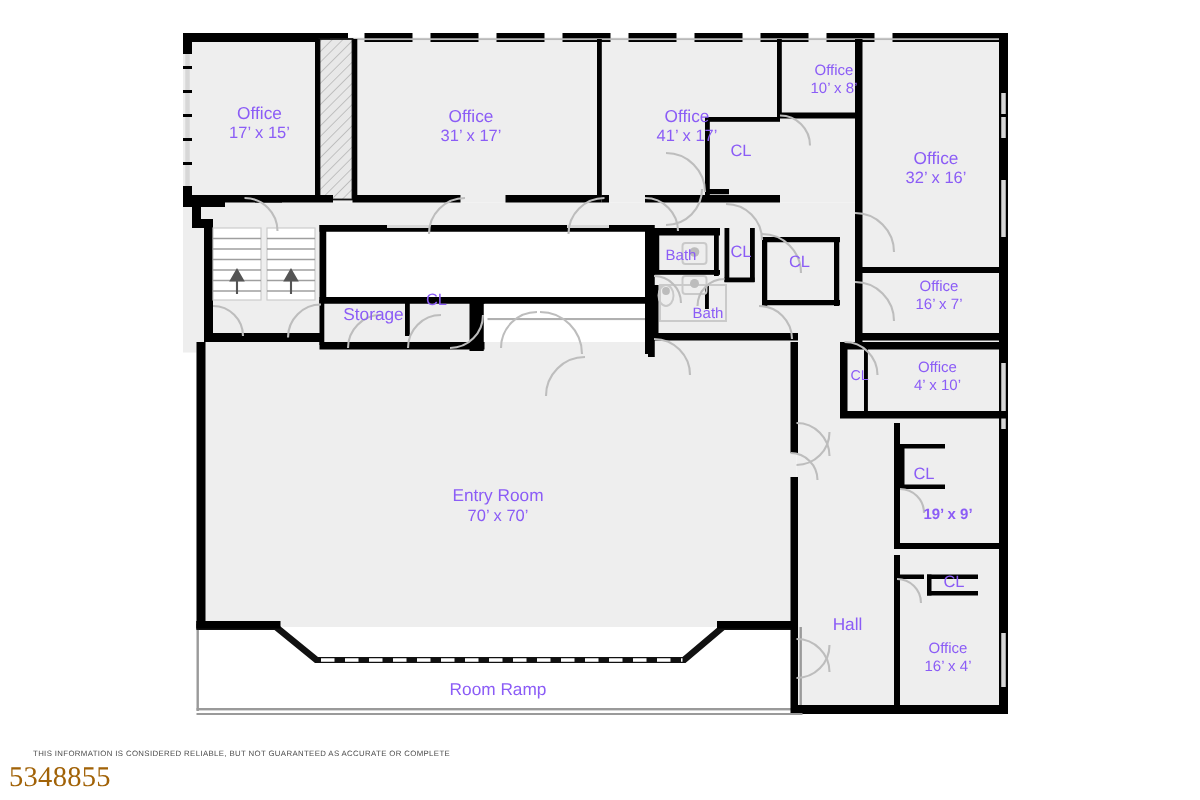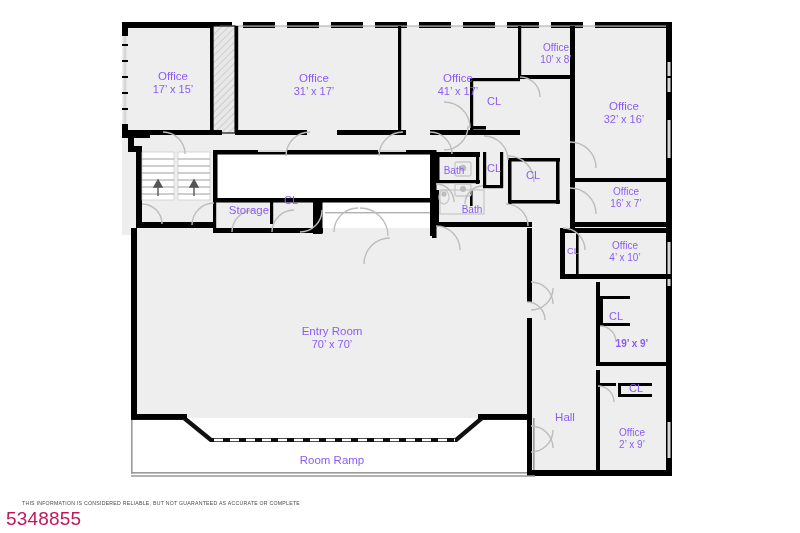--- a/index.html
+++ b/index.html
@@ -63,22 +63,22 @@
     letter-spacing: 0.25px;
     color: #4a4a4a;
     font-family: "Liberation Sans", sans-serif;
     white-space: nowrap;
   }
   #mls-number {
     position: absolute;
     left: 6px;
     top: 508px;
     font-size: 19px;
-    color: #be185d;
-    font-family: Liberation Sans, sans-serif;
+    color: #a16207;
+    font-family: Liberation Serif, serif;
     letter-spacing: 0.2px;
   }
 </style>
 </head>
 <body>
 
 <div id="stage">
 
   <svg id="plan-svg" viewBox="0 0 800 533">
     <defs>
@@ -407,21 +407,21 @@
     <span class="rl-dim">4’ x 10’</span>
   </div>
 
   <div class="room-label small" style="left:600px; top:338px; width:64px;font-weight:bold;">
     <span class="rl-name"></span>
     <span class="rl-dim">19’ x 9’</span>
   </div>
 
   <div class="room-label small" style="left:596px; top:427px; width:72px;">
     <span class="rl-name">Office</span>
-    <span class="rl-dim">2’ x 9’</span>
+    <span class="rl-dim">16’ x 4’</span>
   </div>
 
   <div class="room-label" style="left:268px; top:325px; width:128px;">
     <span class="rl-name">Entry Room</span>
     <span class="rl-dim">70’ x 70’</span>
   </div>
 
   <div class="room-label" style="left:218px; top:204px; width:62px;">
     <span class="rl-name">Storage</span>
   </div>

